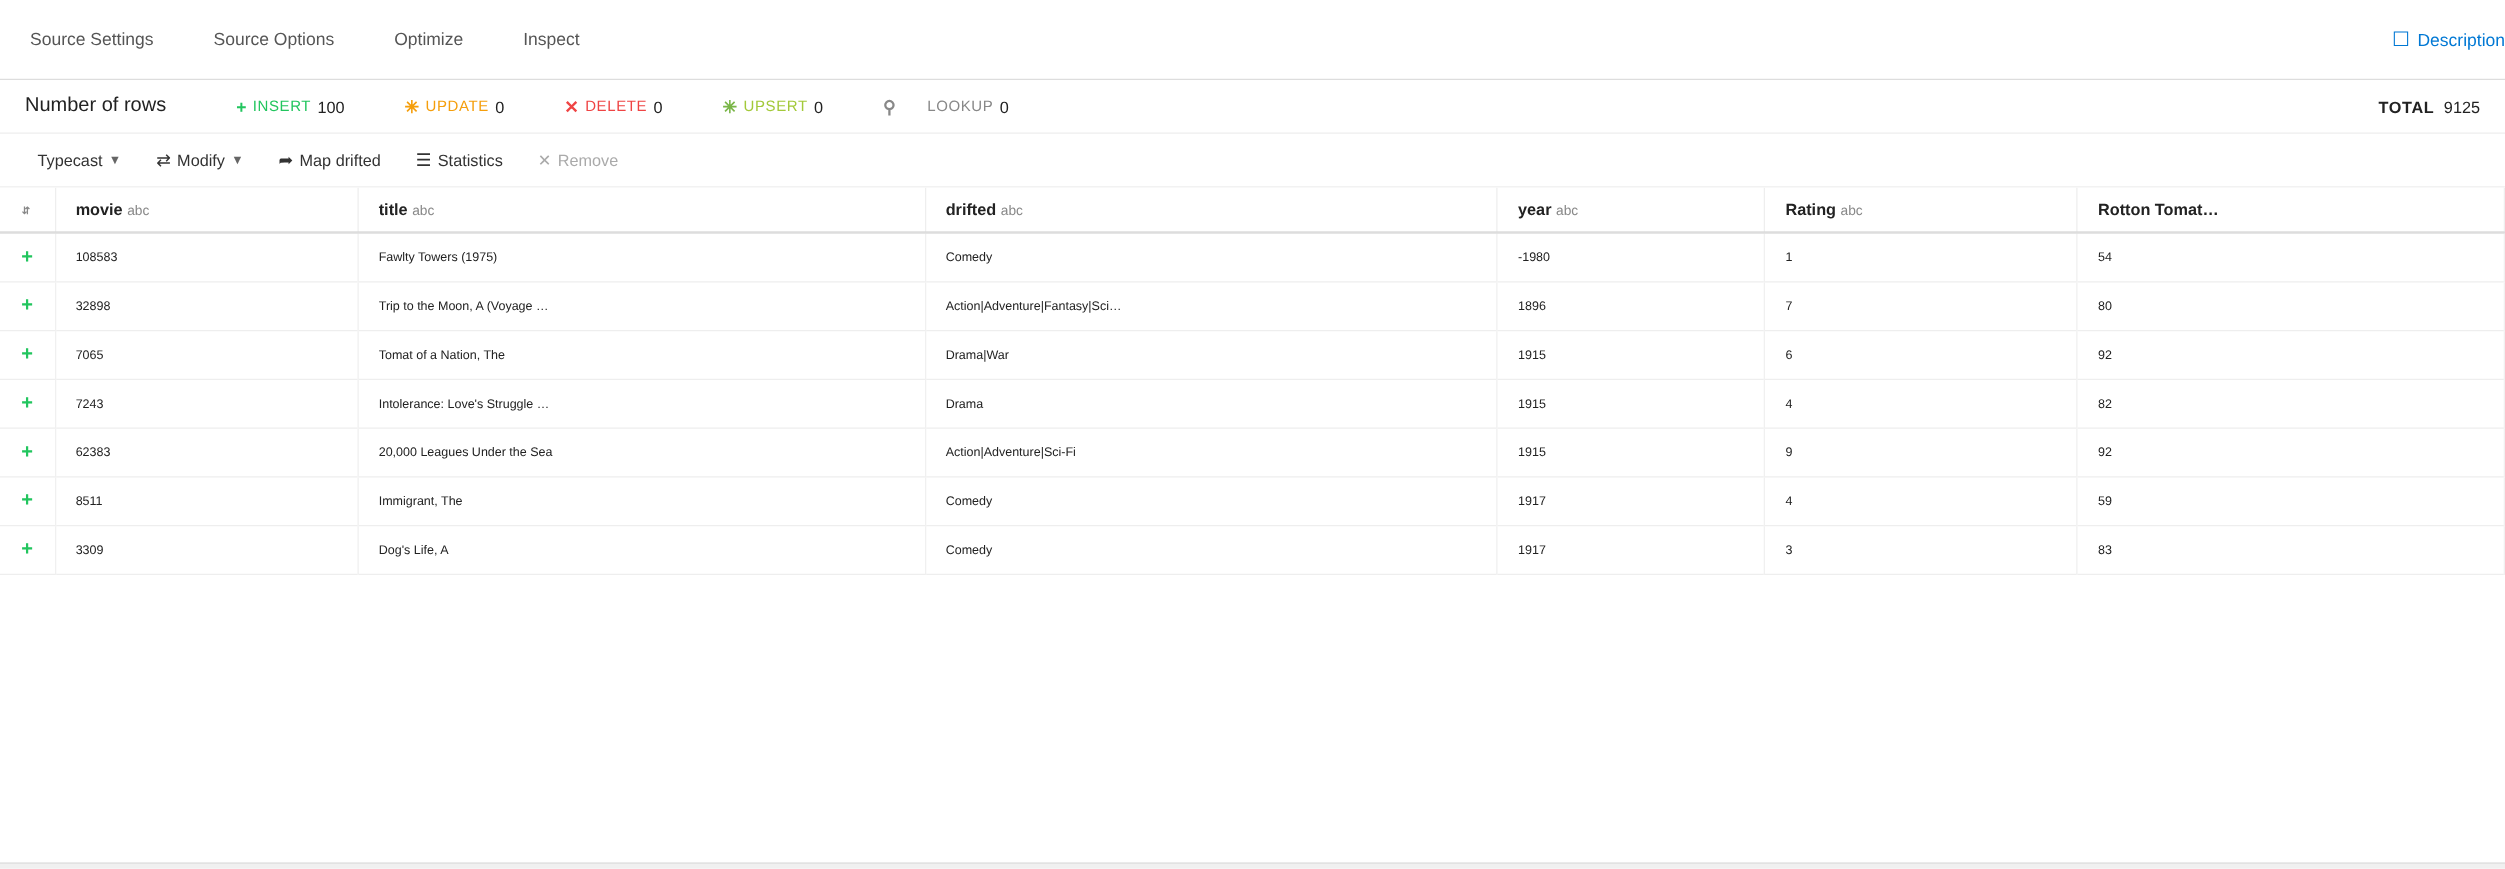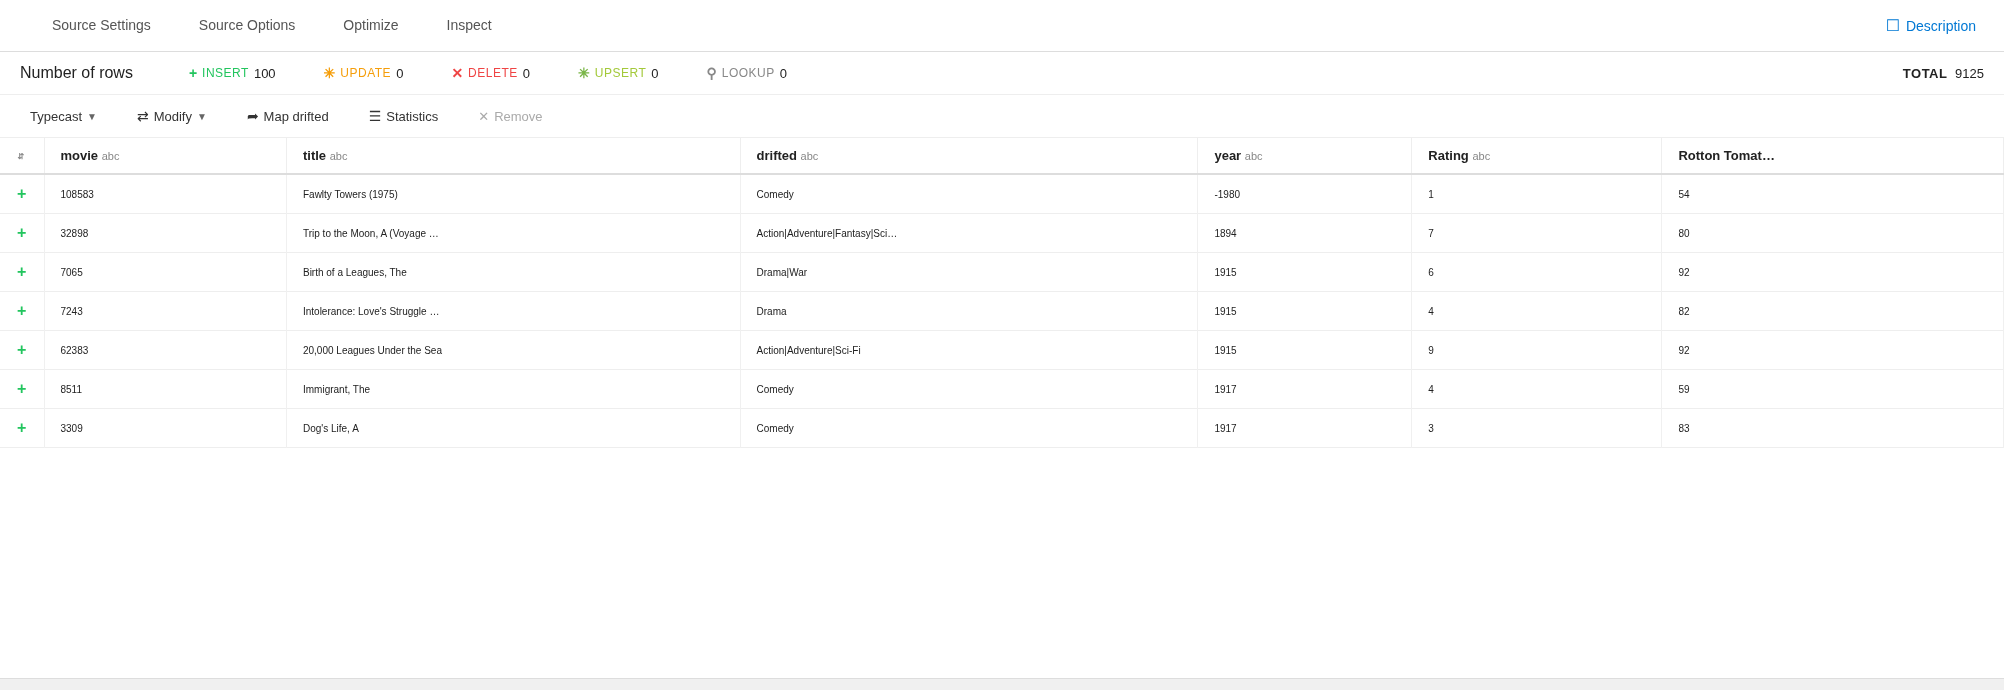--- a/index.html
+++ b/index.html
@@ -11,22 +11,22 @@
       width: 2004px;
       height: 695px;
       overflow: hidden;
     }
 
     
     .top-nav {
       display: flex;
       align-items: stretch;
       border-bottom: 1px solid #ddd;
-      height: 52px;
-      padding: 0 28px;
+      height: 64px;
+      padding: 0 0;
       position: relative;
     }
     .nav-tab {
       display: flex;
       align-items: center;
       padding: 0 24px;
       cursor: pointer;
       color: #555;
       font-size: 14px;
       white-space: nowrap;
@@ -94,39 +94,39 @@
     }
     .stat-insert .stat-icon { color: #22c55e; }
     .stat-insert .stat-key { color: #22c55e; }
     .stat-update .stat-icon { color: #f59e0b; }
     .stat-update .stat-key { color: #f59e0b; }
     .stat-delete .stat-icon { color: #ef4444; }
     .stat-delete .stat-key { color: #ef4444; }
     .stat-upsert .stat-icon { color: #a3c93a; }
     .stat-upsert .stat-key { color: #a3c93a; }
     .stat-lookup .stat-icon { color: #888; }
-    .stat-lookup .stat-key { color: #888; }
+    .stat-lookup .stat-key { color: #888; margin-left: 20px; }
     .stat-total {
       margin-left: auto;
       font-size: 13px;
     }
     .stat-total .stat-key {
       font-weight: 700;
       text-transform: uppercase;
       letter-spacing: 0.5px;
       margin-right: 4px;
     }
 
     
     .toolbar {
       display: flex;
       align-items: center;
       padding: 8px 20px;
       border-bottom: 1px solid #eee;
-      gap: 20px;
+      gap: 8px;
     }
     .toolbar-btn {
       display: flex;
       align-items: center;
       gap: 5px;
       padding: 5px 10px;
       cursor: pointer;
       border-radius: 3px;
       color: #333;
       font-size: 13px;
@@ -333,28 +333,28 @@
           <td>Comedy</td>
           <td>-1980</td>
           <td>1</td>
           <td>54</td>
         </tr>
         <tr>
           <td style="color:#22c55e;font-weight:bold;font-size:16px;text-align:center;">+</td>
           <td>32898</td>
           <td>Trip to the Moon, A (Voyage …</td>
           <td>Action|Adventure|Fantasy|Sci…</td>
-          <td>1894</td>
+          <td>1896</td>
           <td>7</td>
           <td>80</td>
         </tr>
         <tr>
           <td style="color:#22c55e;font-weight:bold;font-size:16px;text-align:center;">+</td>
           <td>7065</td>
-          <td>Birth of a Leagues, The</td>
+          <td>Tomat of a Nation, The</td>
           <td>Drama|War</td>
           <td>1915</td>
           <td>6</td>
           <td>92</td>
         </tr>
         <tr>
           <td style="color:#22c55e;font-weight:bold;font-size:16px;text-align:center;">+</td>
           <td>7243</td>
           <td>Intolerance: Love's Struggle …</td>
           <td>Drama</td>

